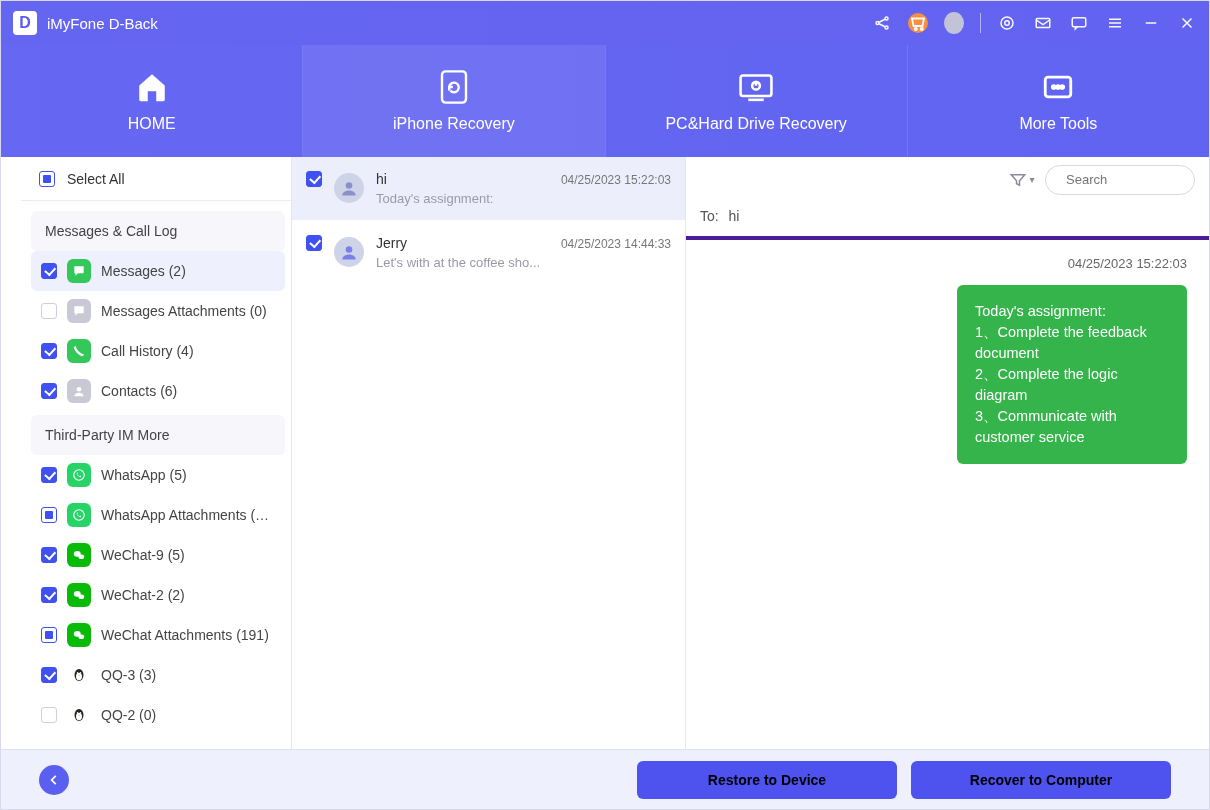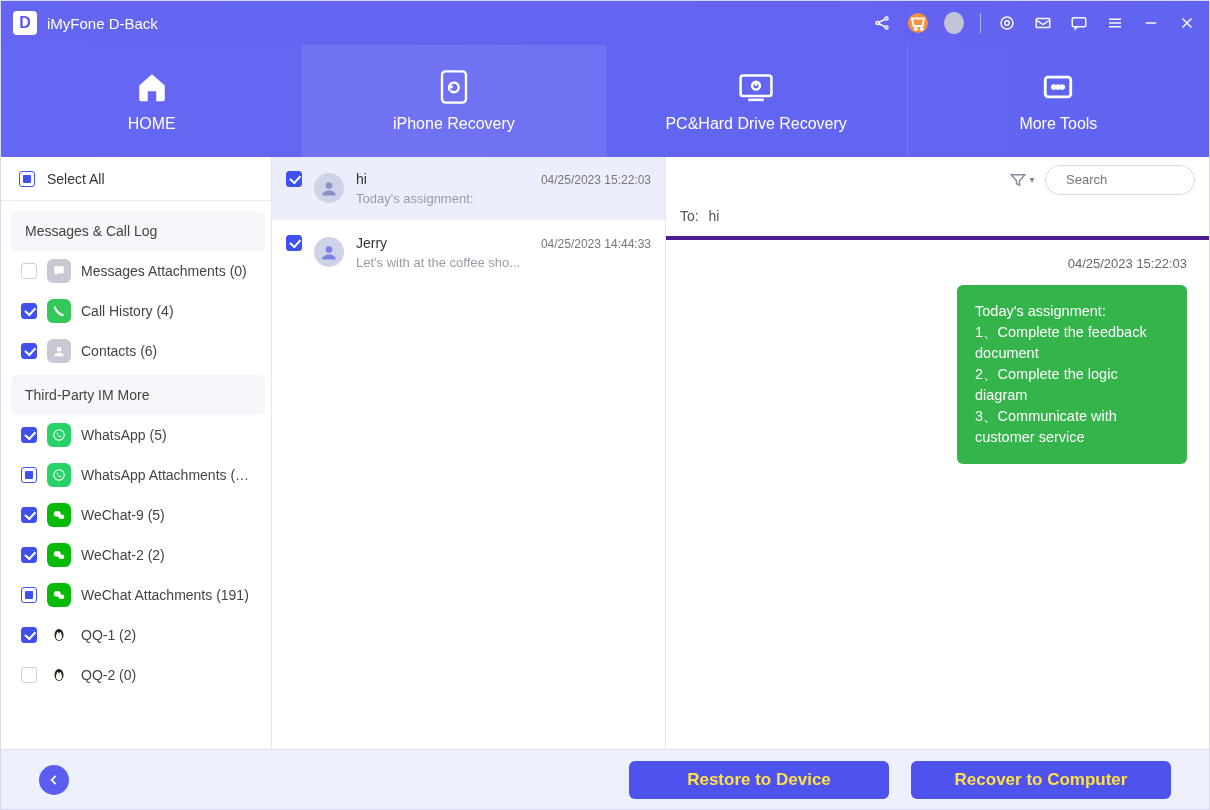--- a/index.html
+++ b/index.html
@@ -20,21 +20,21 @@
   
   
   .nav { height: 112px; background: linear-gradient(90deg,#6667f2,#6064f0); display: flex; }
   .nav-item { flex: 1; display: flex; flex-direction: column; align-items: center; justify-content: center; color: #fff; gap: 10px; cursor: pointer; position: relative; }
   .nav-item.active { background: rgba(255,255,255,0.08); }
   .nav-item .nicon { width: 36px; height: 36px; display:flex; align-items:center; justify-content:center;}
   .nav-item .label { font-size: 16px; }
   .nav-sep { width:1px; background: rgba(255,255,255,0.12); }
   
   
-  .main { flex:1; display:flex; min-height:0; }
+  .main { flex:1; display:flex; min-height:0;margin-left:20px; }
   .sidebar { width: 271px; border-right:1px solid #e6e6ef; display:flex; flex-direction:column; }
   .select-all-row { height:44px; display:flex; align-items:center; padding:0 18px; border-bottom:1px solid #eaeaf3; gap:12px; font-size:14px; color:#333; }
   .cat-list { flex:1; overflow:auto; padding: 6px 6px 6px 10px; }
   .cat-header { height:40px; display:flex; align-items:center; padding:0 14px; background:#f6f6fb; border-radius:6px; font-size:14px; color:#444; margin-top:4px; }
   .cat-item { height:40px; display:flex; align-items:center; padding:0 10px; gap:10px; border-radius:6px; font-size:14px; color:#444; cursor:pointer;}
   .cat-item.selected { background:#eef0fe; }
   .cat-item .app-bubble { width:24px; height:24px; border-radius:6px; display:flex; align-items:center; justify-content:center; font-size:14px;}
   .cat-item .txt { flex:1; white-space:nowrap; overflow:hidden; text-overflow:ellipsis; }
   
   
@@ -65,21 +65,21 @@
   .to-row .val { margin-left:6px; }
   .messages { padding: 16px 22px; }
   .msg-time { text-align:right; font-size:13px; color:#666; margin-bottom:14px; }
   .bubble-wrap { display:flex; justify-content:flex-end; }
   .bubble { max-width: 230px; background:#34b44a; color:#fff; padding:16px 18px; border-radius:6px; font-size:14.5px; line-height:1.45;}
   
   
   .footer { height:60px; background:#eef0fd; border-top:1px solid #e0e0ef; display:flex; align-items:center; padding:0 38px; gap:14px;}
   .back-btn { width:30px; height:30px; border-radius:50%; background:#5b5ff0; display:flex; align-items:center; justify-content:center; cursor:pointer;}
   .footer-spacer { flex:1; }
-  .big-btn { height:38px; padding: 0 30px; min-width:260px; border-radius:6px; background:#4e52ee; color:#fde047; border:none; font-size:17px; font-weight:600; cursor:pointer;margin-left:8px;}
+  .big-btn { height:38px; padding: 0 30px; min-width:260px; border-radius:6px; background:#4e52ee; color:#000000; border:none; font-size:14px; font-weight:600; cursor:pointer;}
   
   
   .ic-green { background:#34c759; color:#fff;}
   .ic-grey  { background:#c9c9d5; color:#fff;}
   .ic-wa    { background:#25d366; color:#fff;}
   .ic-wc    { background:#09bb07; color:#fff;}
   .ic-qq    { background:#fff; }
 </style>
 </head>
 <body>
@@ -193,20 +193,29 @@
 <div class="main">
 
   <div class="sidebar">
     <div class="select-all-row">
       <div class="chk mixed"></div>
       <span>Select All</span>
     </div>
     <div class="cat-list">
       <div class="cat-header">Messages &amp; Call Log</div>
 
+      <div class="cat-item selected">
+        <div class="chk checked"></div>
+        <div class="app-bubble ic-green">
+            <svg width="14" height="14" viewBox="0 0 24 24" fill="#fff">
+              <path d="M4 4h16v12H10l-4 4V16H4z"></path>
+            </svg>
+          </div>
+        <div class="txt">Messages (2)</div>
+      </div>
       <div class="cat-item">
         <div class="chk empty"></div>
         <div class="app-bubble ic-grey">
             <svg width="14" height="14" viewBox="0 0 24 24" fill="#fff">
               <path d="M4 4h16v12H10l-4 4V16H4z"></path>
             </svg>
           </div>
         <div class="txt">Messages Attachments (0)</div>
       </div>
       <div class="cat-item">
@@ -285,21 +294,21 @@
         <div class="chk checked"></div>
         <div class="app-bubble ic-qq">
             <svg width="18" height="18" viewBox="0 0 24 24">
               <ellipse cx="12" cy="12" rx="6" ry="8" fill="#222"></ellipse>
               <ellipse cx="12" cy="14" rx="4" ry="5" fill="#fff"></ellipse>
               <circle cx="10" cy="9" r="1" fill="#fff"></circle>
               <circle cx="14" cy="9" r="1" fill="#fff"></circle>
               <ellipse cx="12" cy="12" rx="1.3" ry=".8" fill="#f7c948"></ellipse>
             </svg>
           </div>
-        <div class="txt">QQ-1 (2)</div>
+        <div class="txt">QQ-3 (3)</div>
       </div>
       <div class="cat-item">
         <div class="chk empty"></div>
         <div class="app-bubble ic-qq">
             <svg width="18" height="18" viewBox="0 0 24 24">
               <ellipse cx="12" cy="12" rx="6" ry="8" fill="#222"></ellipse>
               <ellipse cx="12" cy="14" rx="4" ry="5" fill="#fff"></ellipse>
               <circle cx="10" cy="9" r="1" fill="#fff"></circle>
               <circle cx="14" cy="9" r="1" fill="#fff"></circle>
               <ellipse cx="12" cy="12" rx="1.3" ry=".8" fill="#f7c948"></ellipse>

